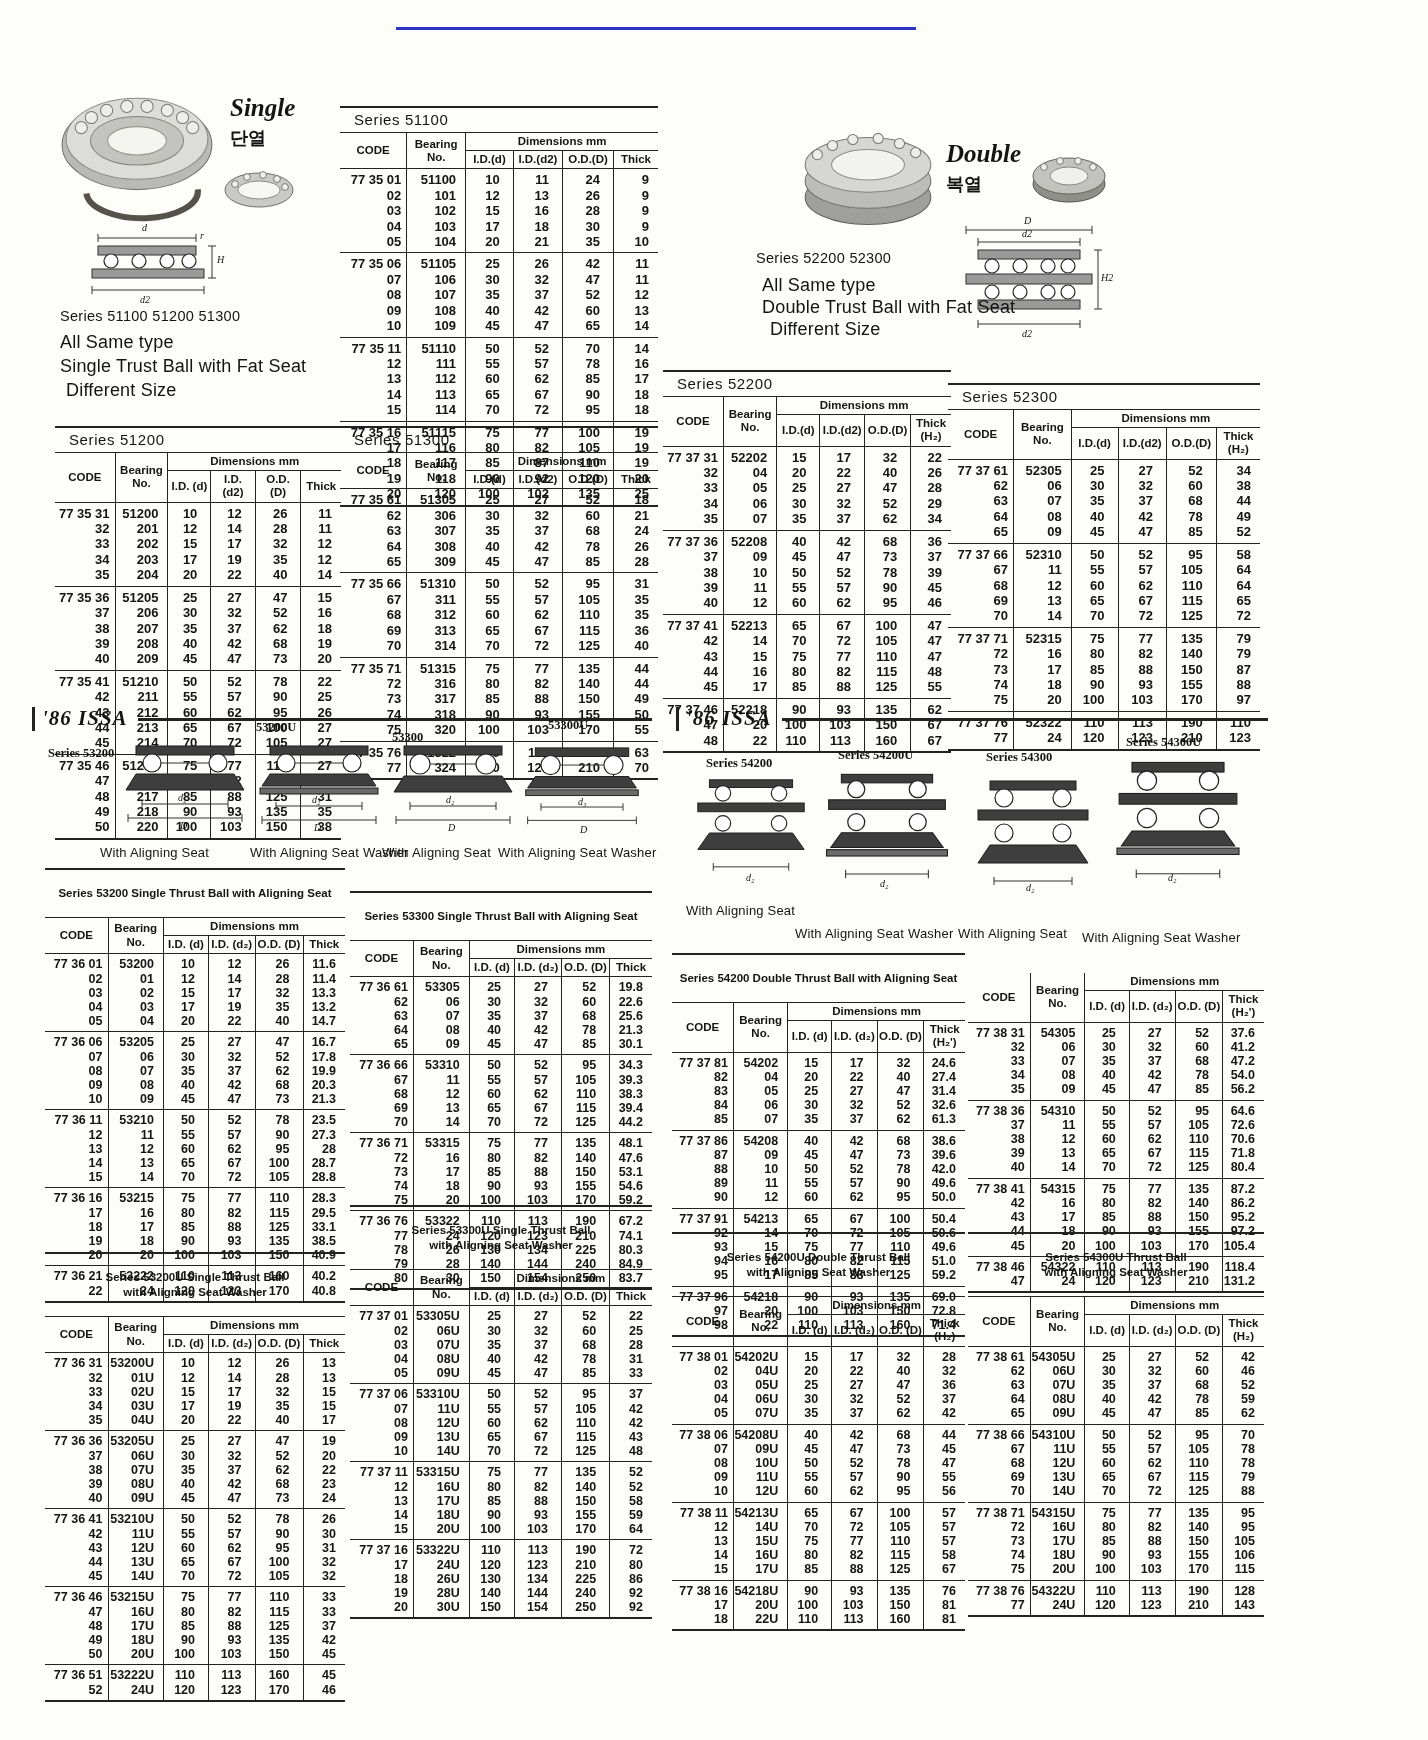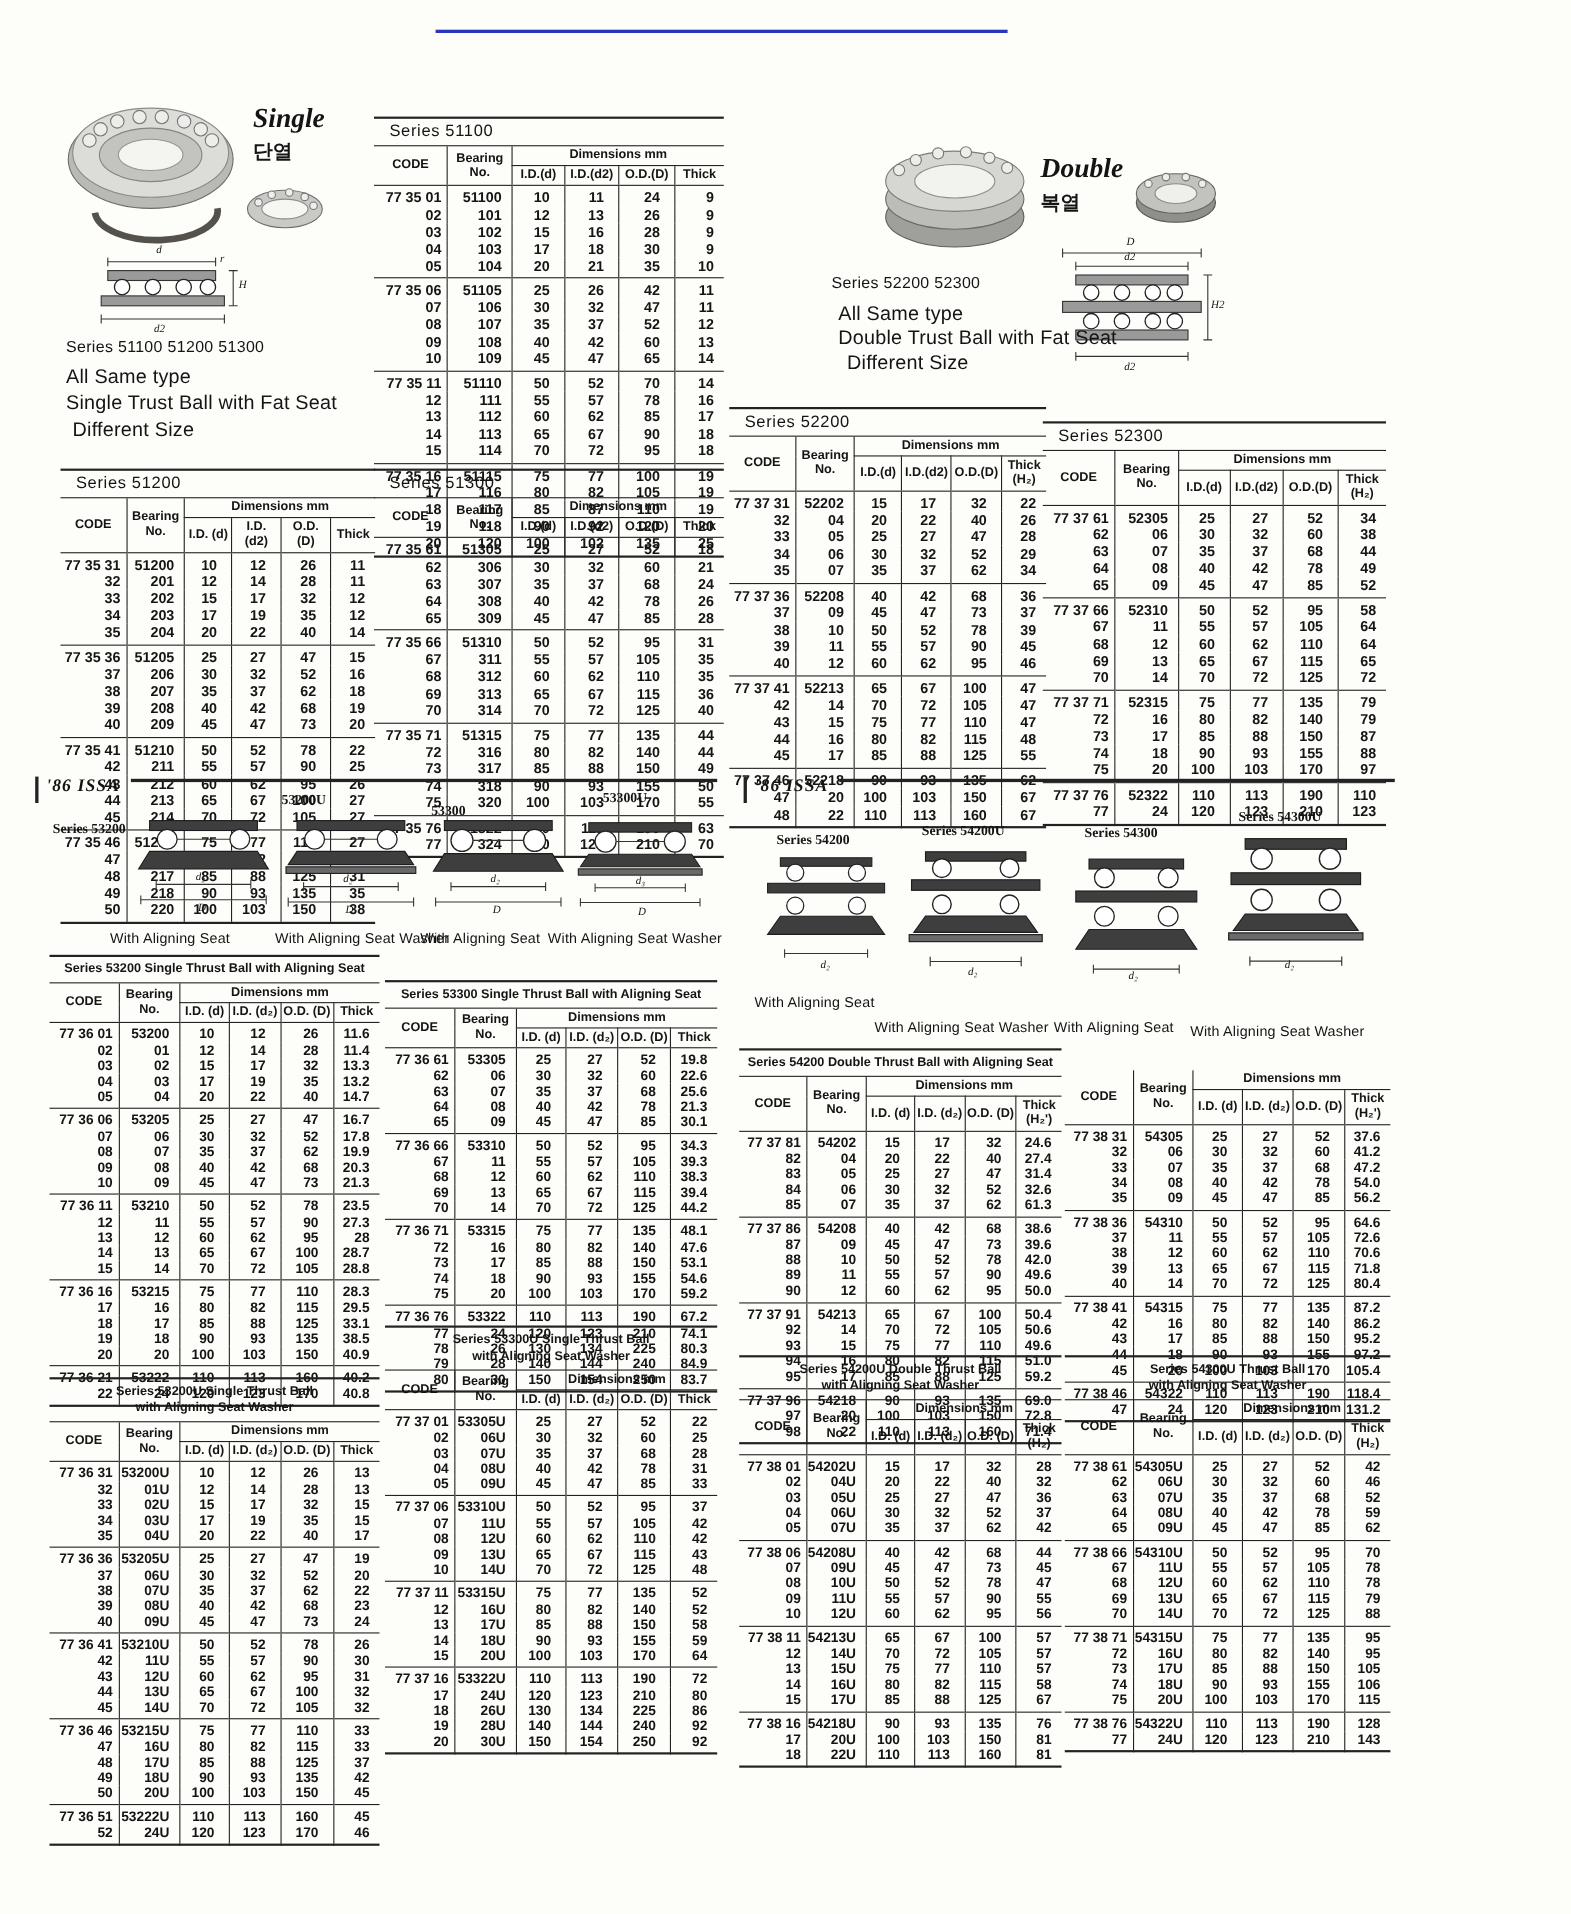--- a/index.html
+++ b/index.html
@@ -15,40 +15,40 @@
 
   
   .type-en{font-family:"Liberation Serif","DejaVu Serif",serif;font-weight:bold;font-style:italic;font-size:25px;line-height:1.1}
   .type-ko{font-weight:bold;font-size:18px;margin-top:4px}
   .series-line{font-size:14.5px;letter-spacing:.3px}
   .note{font-size:18px;letter-spacing:.2px;line-height:1.0}
 
   
   .tbl{position:absolute;background:transparent}
   .tbl-title{border-top:2px solid #222;border-bottom:1.4px solid #222;font-size:15px;padding:3px 2px 3px 14px;letter-spacing:.6px;line-height:1.2}
-  .tbl-title.issa{font-size:11.5px;font-weight:bold;text-align:center;padding:4px 0;letter-spacing:0;line-height:1.3}
+  .tbl-title.issa{font-size:11.5px;font-weight:bold;text-align:center;padding:16px 0;letter-spacing:0;line-height:1.3}
   .tbl table{border-collapse:collapse;width:100%;border-bottom:2px solid #222;table-layout:fixed}
   .tbl th{font-size:11.5px;font-weight:bold;padding:2px 1px;line-height:1.15;text-align:center;vertical-align:middle}
   .tbl th.cde,.tbl th.brg{border-bottom:1.4px solid #222}
   .tbl th.brg,.tbl th.dims{border-left:1px solid #222}
   .tbl th.dims{border-bottom:1px solid #222}
   .tbl thead tr.sub th{border-left:1px solid #222;border-bottom:1.4px solid #222}
   .tbl td{font-size:13px;font-weight:bold;text-align:right;line-height:15.4px;padding:0 13px 0 0;white-space:nowrap;overflow:hidden}
   .tbl table.issa-t td{font-size:12.5px;line-height:14.2px}
   .tbl td.c0{padding-right:5px}
   .tbl td.c1{padding-right:9px}
   .tbl td.c5{padding-right:9px}
   .tbl td.c1,.tbl td.c2,.tbl td.c3,.tbl td.c4,.tbl td.c5{border-left:1px solid #222}
   .tbl tr.gtop td{border-top:1.4px solid #222;padding-top:3px}
   .tbl tr.gtop.first td{border-top:none}
   .tbl tr.gbot td{padding-bottom:3px}
 
   
-  .issa-head{position:absolute;display:flex;align-items:flex-start;font-family:"Liberation Serif","DejaVu Serif",serif;
-             font-style:italic;font-weight:bold;font-size:16px;letter-spacing:1px}
+  .issa-head{position:absolute;display:flex;align-items:center;font-family:"Liberation Serif","DejaVu Serif",serif;
+             font-style:italic;font-weight:bold;font-size:21px;letter-spacing:1px}
   .issa-head::before{content:"";width:3px;height:24px;background:#222;margin-right:7px}
   .issa-head .rule{height:3px;background:#222;flex:1;margin-left:10px;margin-top:2px}
 
   
   .sk-label{position:absolute;font-family:"Liberation Serif","DejaVu Serif",serif;font-weight:bold;font-size:12.5px;white-space:nowrap}
   .sk-cap{position:absolute;font-size:13px;letter-spacing:.2px;white-space:nowrap}
   .dim{position:absolute;font-size:10px;font-style:italic;font-family:"Liberation Serif","DejaVu Serif",serif}
   .mw{fill:#3e3e3e;stroke:#1d1d1d;stroke-width:1}
   .mw2{fill:#6a6a6a;stroke:#1d1d1d;stroke-width:1}
   .lw{fill:#9a9a9a;stroke:#333;stroke-width:1}

